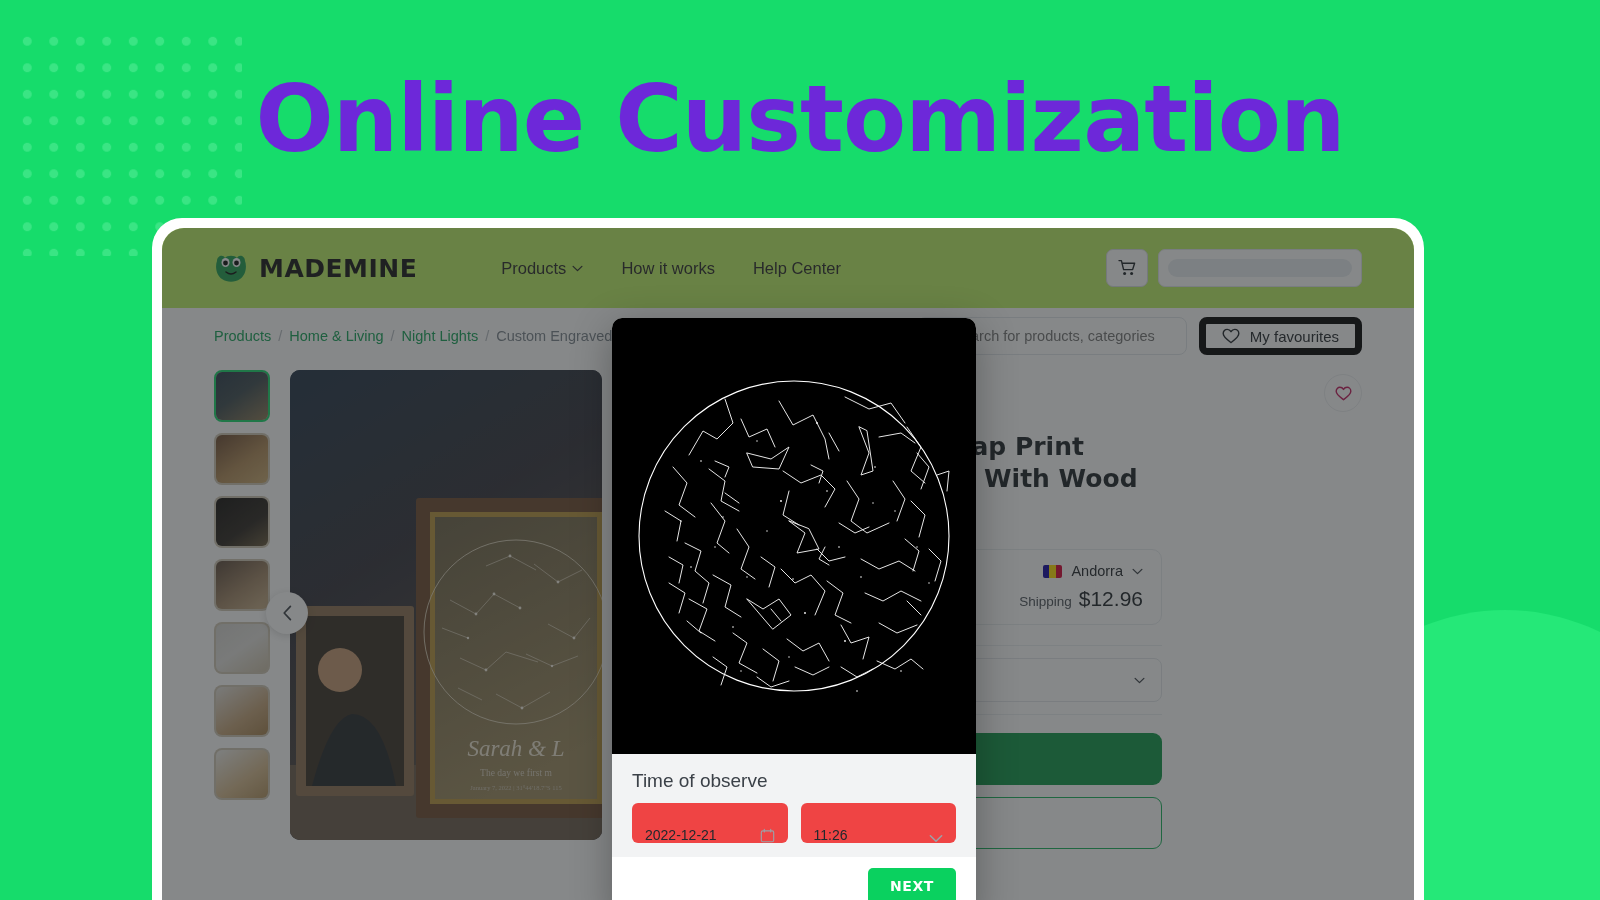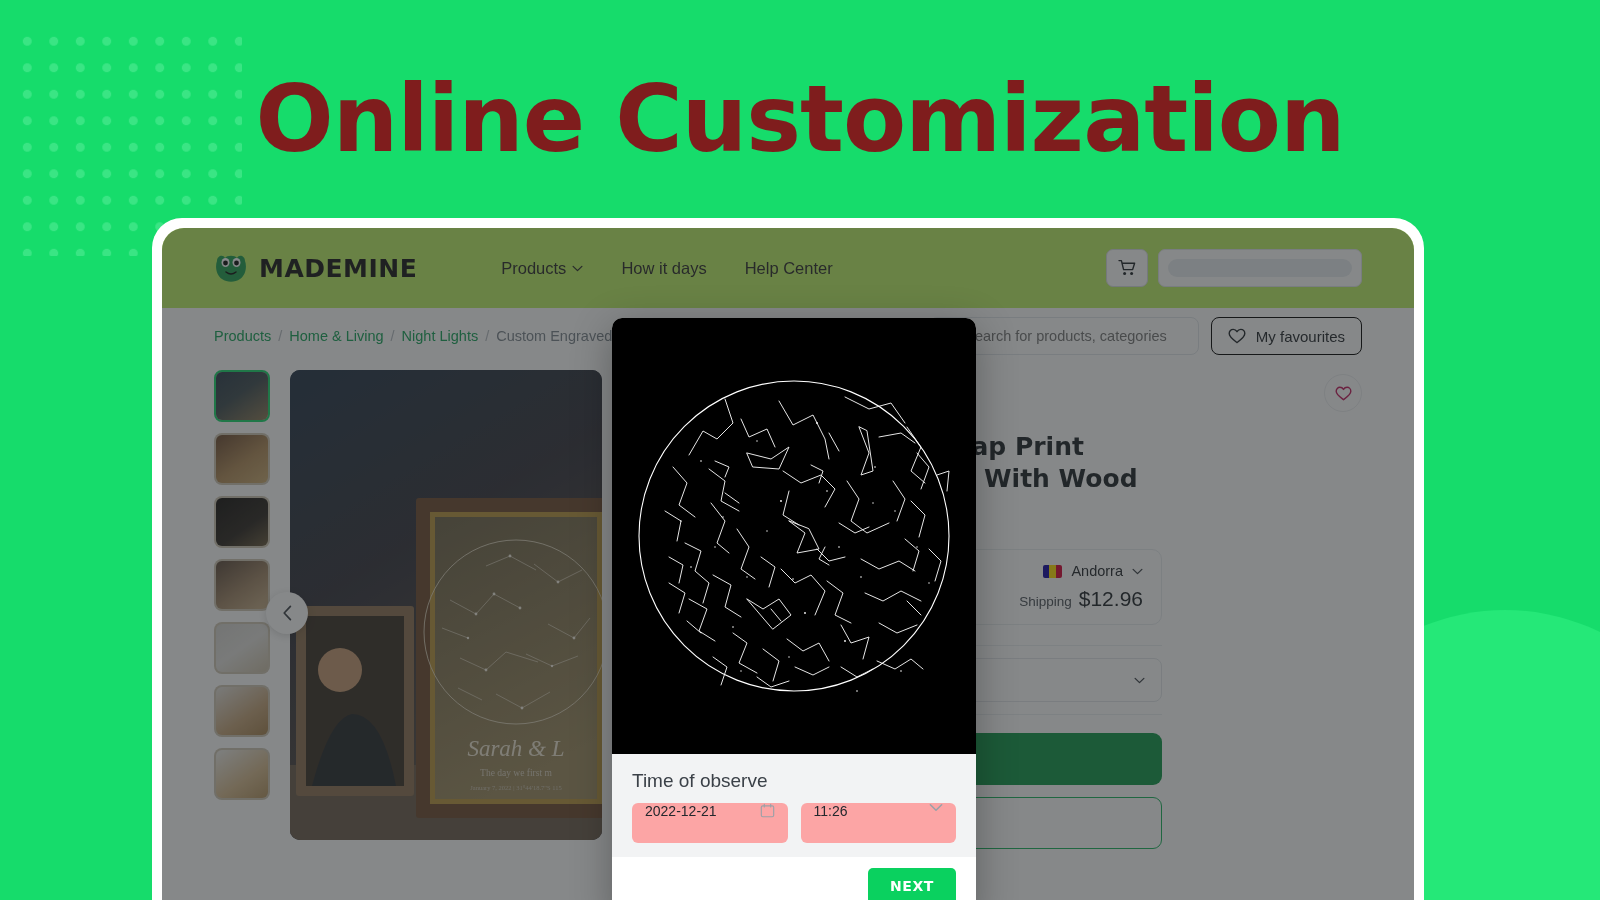--- a/index.html
+++ b/index.html
@@ -30,21 +30,21 @@
     background-image: radial-gradient(circle, #3ae584 4.2px, rgba(0,0,0,0) 4.6px);
     background-size: 26.5px 26.5px;
     background-position: 0 0;
   }
 
   
   #hero-title {
     position: absolute;
     left: 0; right: 0; top: 72px;
     text-align: center;
-    color: #7f1d1d;
+    color: #6d28d9;
     font-size: 92px;
     font-weight: 700;
     letter-spacing: -1px;
     line-height: 1.05;
     font-family: "DejaVu Sans", sans-serif;
   }
 
   
   #device {
     position: absolute;
@@ -117,21 +117,21 @@
   #crumb-tools { margin-left: auto; display: flex; align-items: center; gap: 12px; }
   #search-box {
     width: 270px; height: 38px; border: 1px solid #e2e6ea; border-radius: 8px;
     display: flex; align-items: center; gap: 9px; padding: 0 12px; background:#fff;
   }
   #search-box input {
     border: none; outline: none; font-size: 14.5px; color: #9aa1a8; width: 100%;
     font-family: "Liberation Sans", sans-serif; background: transparent;
   }
   #favourites-button {
-    height: 38px; border: 1px solid #000000; border-radius: 8px;
+    height: 38px; border: 7px solid #000000; border-radius: 8px;
     display: flex; align-items: center; gap: 10px; padding: 0 16px; cursor: pointer;
     font-size: 15px; color: #23282d; background:#fff; white-space: nowrap;
   }
 
   
   #product {
     display: flex; padding: 6px 52px 0 52px; gap: 20px; background:#fff;
   }
   #thumbs { display: flex; flex-direction: column; gap: 11px; width: 56px; flex: none; }
   .thumb {
@@ -246,22 +246,22 @@
   }
   #starmap-stage {
     background: #000000; flex: 1 1 auto; position: relative; overflow: hidden;
     display: flex; align-items: center; justify-content: center;
   }
   #starmap-svg { width: 330px; height: 330px; display: block; }
   #modal-form { background: #f2f3f4; padding: 16px 20px 14px 20px; flex: none; }
   #form-label { font-size: 19px; color: #3b4148; }
   #form-fields { display: flex; gap: 13px; margin-top: 11px; }
   .field {
-    flex: 1; height: 40px; background: #fca5a5; border-radius: 6px;
-    display: flex; align-items: flex-start; padding: 0 13px; gap: 8px; cursor: pointer;
+    flex: 1; height: 40px; background: #ef4444; border-radius: 6px;
+    display: flex; align-items: flex-end; padding: 0 13px; gap: 8px; cursor: pointer;
   }
   .field-value { font-size: 14px; color: #23282d; }
   .field .tail { margin-left: auto; display: flex; align-items: center; }
   #modal-foot {
     background: #ffffff; padding: 11px 20px 14px 20px; display: flex; justify-content: flex-end;
     flex: none;
   }
   #next-button {
     background: #0ad15f; color: #ffffff; font-size: 14px; font-weight: 700;
     letter-spacing: .6px; padding: 0 22px; height: 36px; border-radius: 5px;
@@ -296,21 +296,21 @@
       </div>
 
       <nav id="main-nav">
         <div class="nav-link">
           <span>Products</span>
           <svg class="chev" viewBox="0 0 12 8">
             <path d="M1 1.6 L6 6.4 L11 1.6" stroke="#2b2b2b" stroke-width="1.5" fill="none" stroke-linecap="round" stroke-linejoin="round"></path>
           </svg>
         </div>
         <div class="nav-link">
-          <span>How it days</span>
+          <span>How it works</span>
         </div>
         <div class="nav-link">
           <span>Help Center</span>
         </div>
       </nav>
 
       <div id="header-right">
         <div id="cart-button">
           <svg width="19" height="18" viewBox="0 0 19 18">
             <path d="M1 1.6 H3.4 L5.6 10.6 H14.6 L16.6 4.2 H4.4" stroke="#1d2227" stroke-width="1.4" fill="none" stroke-linecap="round" stroke-linejoin="round"></path>

